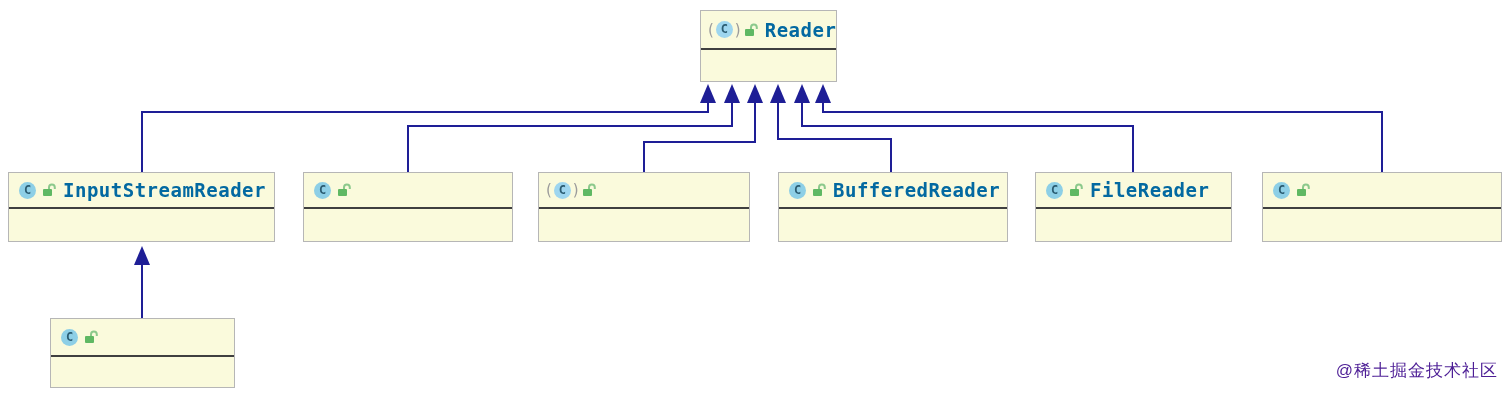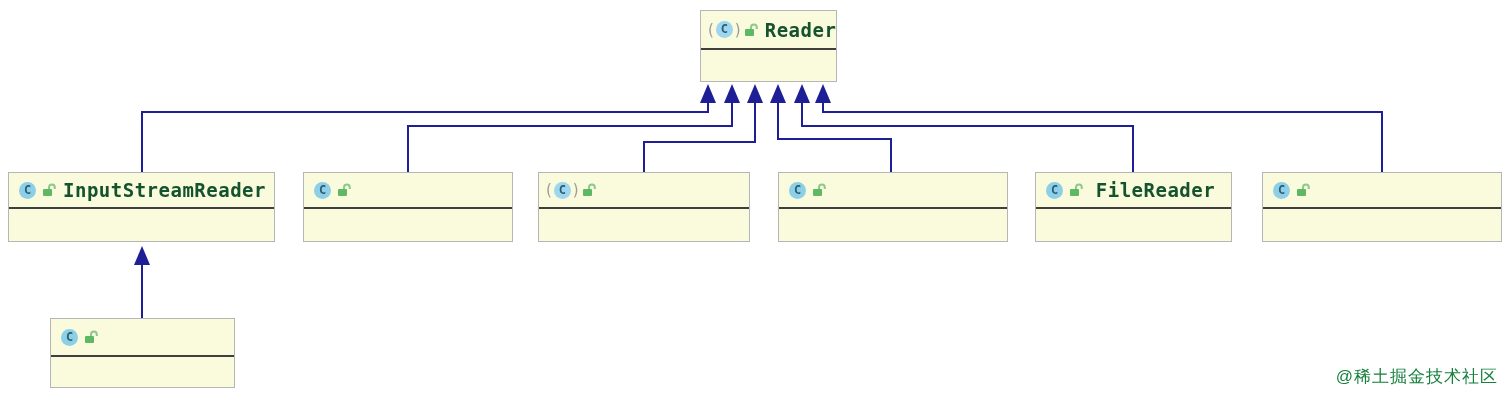--- a/index.html
+++ b/index.html
@@ -4,32 +4,32 @@
 <style>
   html,body{margin:0;padding:0;background:#ffffff;}
   .canvas{position:relative;width:1512px;height:400px;background:#ffffff;overflow:hidden;
           font-family:"DejaVu Sans Mono",monospace;}
   .connectors{position:absolute;left:0;top:0;z-index:0;}
   .uml-box{position:absolute;z-index:1;background:#fafadc;border:1px solid #b6b6b6;
            box-sizing:border-box;}
   .uml-title{display:flex;align-items:center;gap:6px;height:36px;padding:0 10px;
              border-bottom:2px solid #3f3f3f;box-sizing:border-box;}
   .uml-body{box-sizing:border-box;}
-  .uml-name{flex:1;text-align:center;font-weight:bold;font-size:19px;color:#14532d;
+  .uml-name{flex:1;text-align:left;font-weight:bold;font-size:19px;color:#0369a1;
             letter-spacing:0.5px;white-space:nowrap;
             font-family:"DejaVu Sans Mono",monospace;}
   .icon-wrap{display:flex;align-items:center;gap:5px;}
   .class-icon{width:17px;height:17px;border-radius:50%;background:#8dcfe6;color:#2b5d73;
               font-weight:bold;font-size:12px;line-height:17px;text-align:center;
               flex:0 0 auto;font-family:"DejaVu Sans Mono",monospace;}
   .abstract .class-icon{background:#9ed6ef;}
   .paren{color:#9b9b9b;font-size:15px;font-family:"DejaVu Sans",sans-serif;
          margin:0 -3px;flex:0 0 auto;}
   .lock-icon{flex:0 0 auto;}
-  .watermark{position:absolute;right:14px;bottom:12px;z-index:2;color:#15803d;
+  .watermark{position:absolute;right:14px;bottom:18px;z-index:2;color:#4c1d95;
              font-size:17px;letter-spacing:1px;
              font-family:"Liberation Sans","DejaVu Sans",sans-serif;}
 </style>
 </head>
 <body>
 
 <div class="canvas">
 
   <svg class="connectors" width="1512" height="400">
     <g stroke="#1e1e96" stroke-width="2" fill="none">
@@ -112,20 +112,21 @@
 
   <div class="uml-box" style="left:778px;top:172px;width:230px;height:70px">
     <div class="uml-title">
       <span class="icon-wrap">
         <span class="class-icon">C</span>
         <svg class="lock-icon" width="16" height="16" viewBox="0 0 16 16">
           <path d="M8 7 V5.4 a2.9 2.9 0 0 1 5.8 0 V7" fill="none" stroke="#8cc98c" stroke-width="2"></path>
           <rect x="2" y="7" width="9" height="7" rx="1" fill="#5fb863"></rect>
         </svg>
       </span>
+      <span class="uml-name">BufferedReader</span>
     </div>
     <div class="uml-body"></div>
   </div>
 
   <div class="uml-box" style="left:1035px;top:172px;width:197px;height:70px">
     <div class="uml-title">
       <span class="icon-wrap">
         <span class="class-icon">C</span>
         <svg class="lock-icon" width="16" height="16" viewBox="0 0 16 16">
           <path d="M8 7 V5.4 a2.9 2.9 0 0 1 5.8 0 V7" fill="none" stroke="#8cc98c" stroke-width="2"></path>

